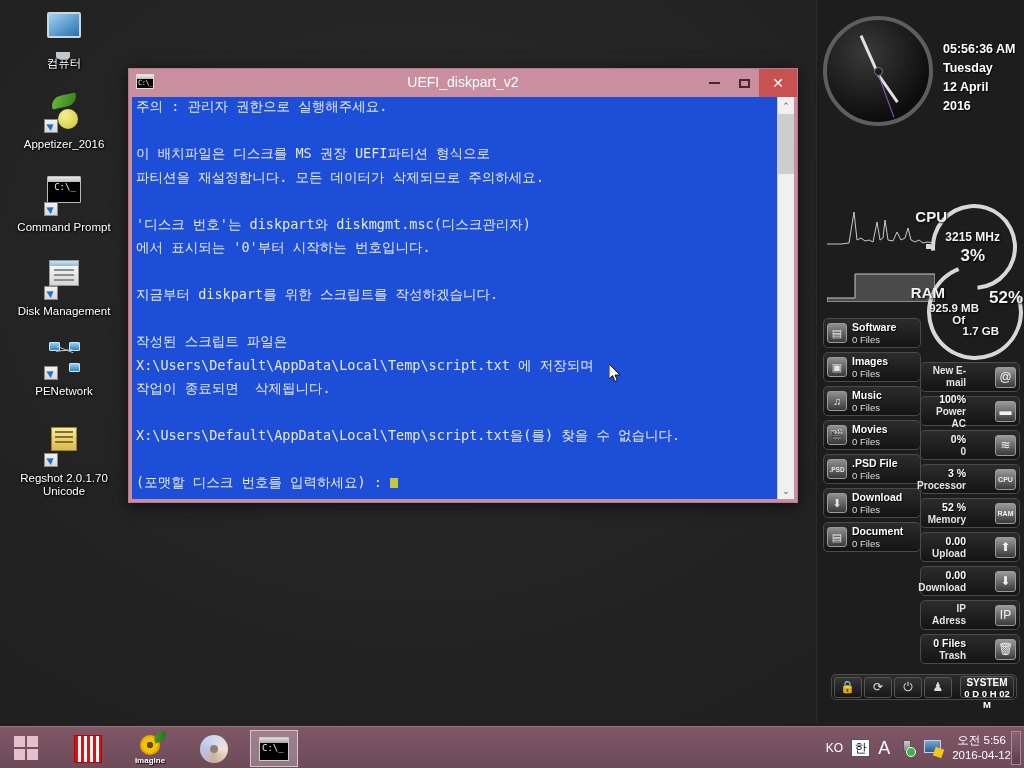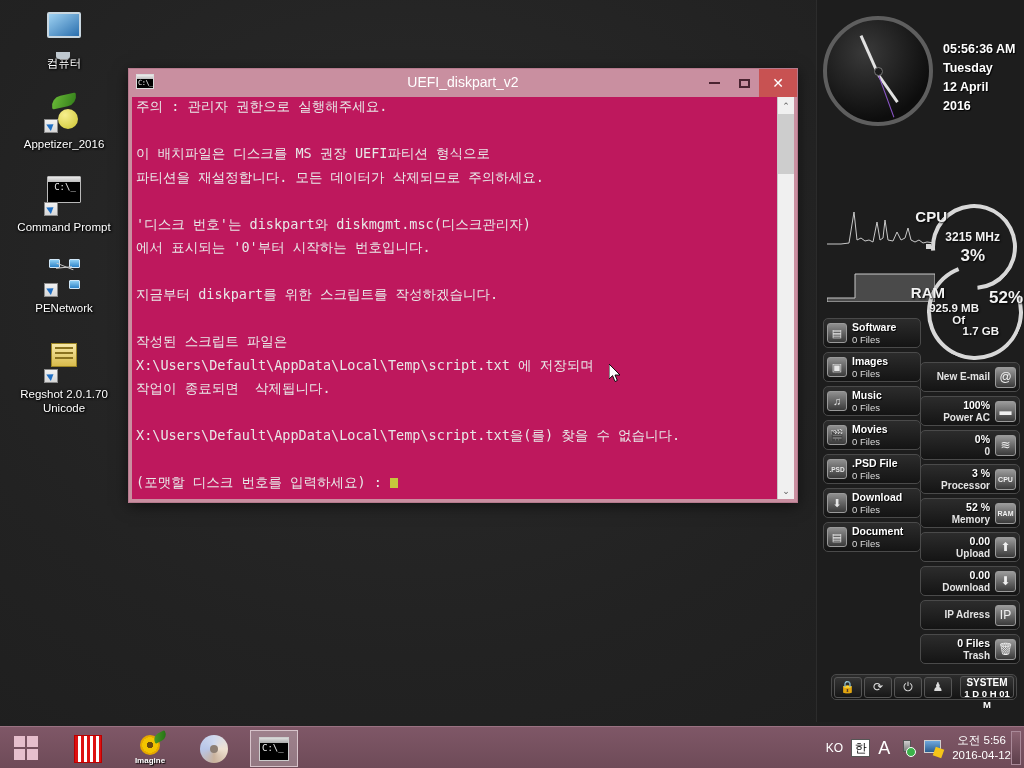--- a/index.html
+++ b/index.html
@@ -105,21 +105,21 @@
     color: #fff; font-size: 12px; cursor: default;
   }
   #btn-min { right: 68px; }
   #btn-max { right: 38px; }
   #btn-close { right: 0; width: 38px; background: #c85252; font-size: 14px; }
   .minglyph { width: 11px; height: 2px; background: #4a2431; }
   .maxglyph { width: 11px; height: 9px; border: 2px solid #4a2431; }
 
   #console-body {
     position: absolute; left: 3px; right: 3px; top: 28px; bottom: 3px;
-    background: #be185d; overflow: hidden;
+    background: #1d4ed8; overflow: hidden;
   }
   #console-text {
     position: absolute; left: 4px; top: -2px; right: 20px;
     color: #e8e8e8; font-family: "DejaVu Sans Mono", monospace;
     font-size: 13.5px; line-height: 23.5px; white-space: pre;
   }
   #console-text .line { height: 23.5px; }
   .cursor {
     display: inline-block; width: 8px; height: 10px;
     background: #c6c63c; vertical-align: -1px;
@@ -207,21 +207,21 @@
   .file-meta .nm { color: #fff; font-size: 10.5px; font-weight: bold; line-height: 13px;
       text-shadow: 1px 1px 1px #000; }
   .file-meta .ct { color: #dcdcdc; font-size: 9.5px; line-height: 12px; }
 
   
   #stat-list { position: absolute; right: 4px; top: 362px; width: 100px; }
   .stat-row {
     height: 30px; margin-bottom: 4px; display: flex; align-items: center;
     justify-content: flex-end;
     background: linear-gradient(#2c2c2c,#141414);
-    border: 1px solid #4a4a4a; border-radius: 5px; padding: 0 3px;
+    border: 1px solid #4a4a4a; border-radius: 5px; padding: 0 3px; gap: 24px;
   }
   .stat-meta { text-align: right; margin-right: 5px; }
   .stat-meta .l1 { color: #fff; font-size: 10.5px; font-weight: bold; line-height: 13px;
       text-shadow: 1px 1px 1px #000; }
   .stat-meta .l2 { color: #e4e4e4; font-size: 10px; line-height: 12px; font-weight: bold; }
   .stat-ico {
     width: 21px; height: 21px; flex: 0 0 auto;
     border: 1px solid #9a9a9a; border-radius: 3px;
     background: linear-gradient(#9a9a9a,#3a3a3a);
     display: flex; align-items: center; justify-content: center;
@@ -309,20 +309,33 @@
       <div class="glyph">
         <div class="ico-cmd">
             <div class="bar"></div>
             <div class="txt">C:\_</div>
           </div>
         <div class="shortcut-arrow"></div>
       </div>
       <div class="label">Command Prompt</div>
     </div>
 
+    <div class="desk-icon">
+      <div class="glyph">
+        <div class="ico-dm">
+            <div class="bar"></div>
+            <div class="ln"></div>
+            <div class="ln"></div>
+            <div class="ln"></div>
+          </div>
+        <div class="box"></div>
+        <div class="shortcut-arrow"></div>
+      </div>
+      <div class="label">Disk Management</div>
+    </div>
 
     <div class="desk-icon">
       <div class="glyph ico-net">
         <div class="nd nd1"></div>
           <div class="nd nd2"></div>
           <div class="nd nd3"></div>
         <div class="wire"></div>
           <div class="wire2"></div>
         <div class="shortcut-arrow"></div>
       </div>
@@ -500,21 +513,21 @@
         </div>
       </div>
 
     <div id="bottom-bar">
       <div class="bb-btn">🔒</div>
       <div class="bb-btn">⟳</div>
       <div class="bb-btn">⏻</div>
       <div class="bb-btn">♟</div>
       <div id="sys-uptime">
         <div class="t1">SYSTEM</div>
-        <div class="t2">1 D 0 H 01 M</div>
+        <div class="t2">0 D 0 H 02 M</div>
       </div>
     </div>
   </div>
 
   <div id="console-window">
     <div id="titlebar">
       <div class="winicon">
         <div class="tb"></div>
           <div class="tx">C:\_</div>
       </div>

